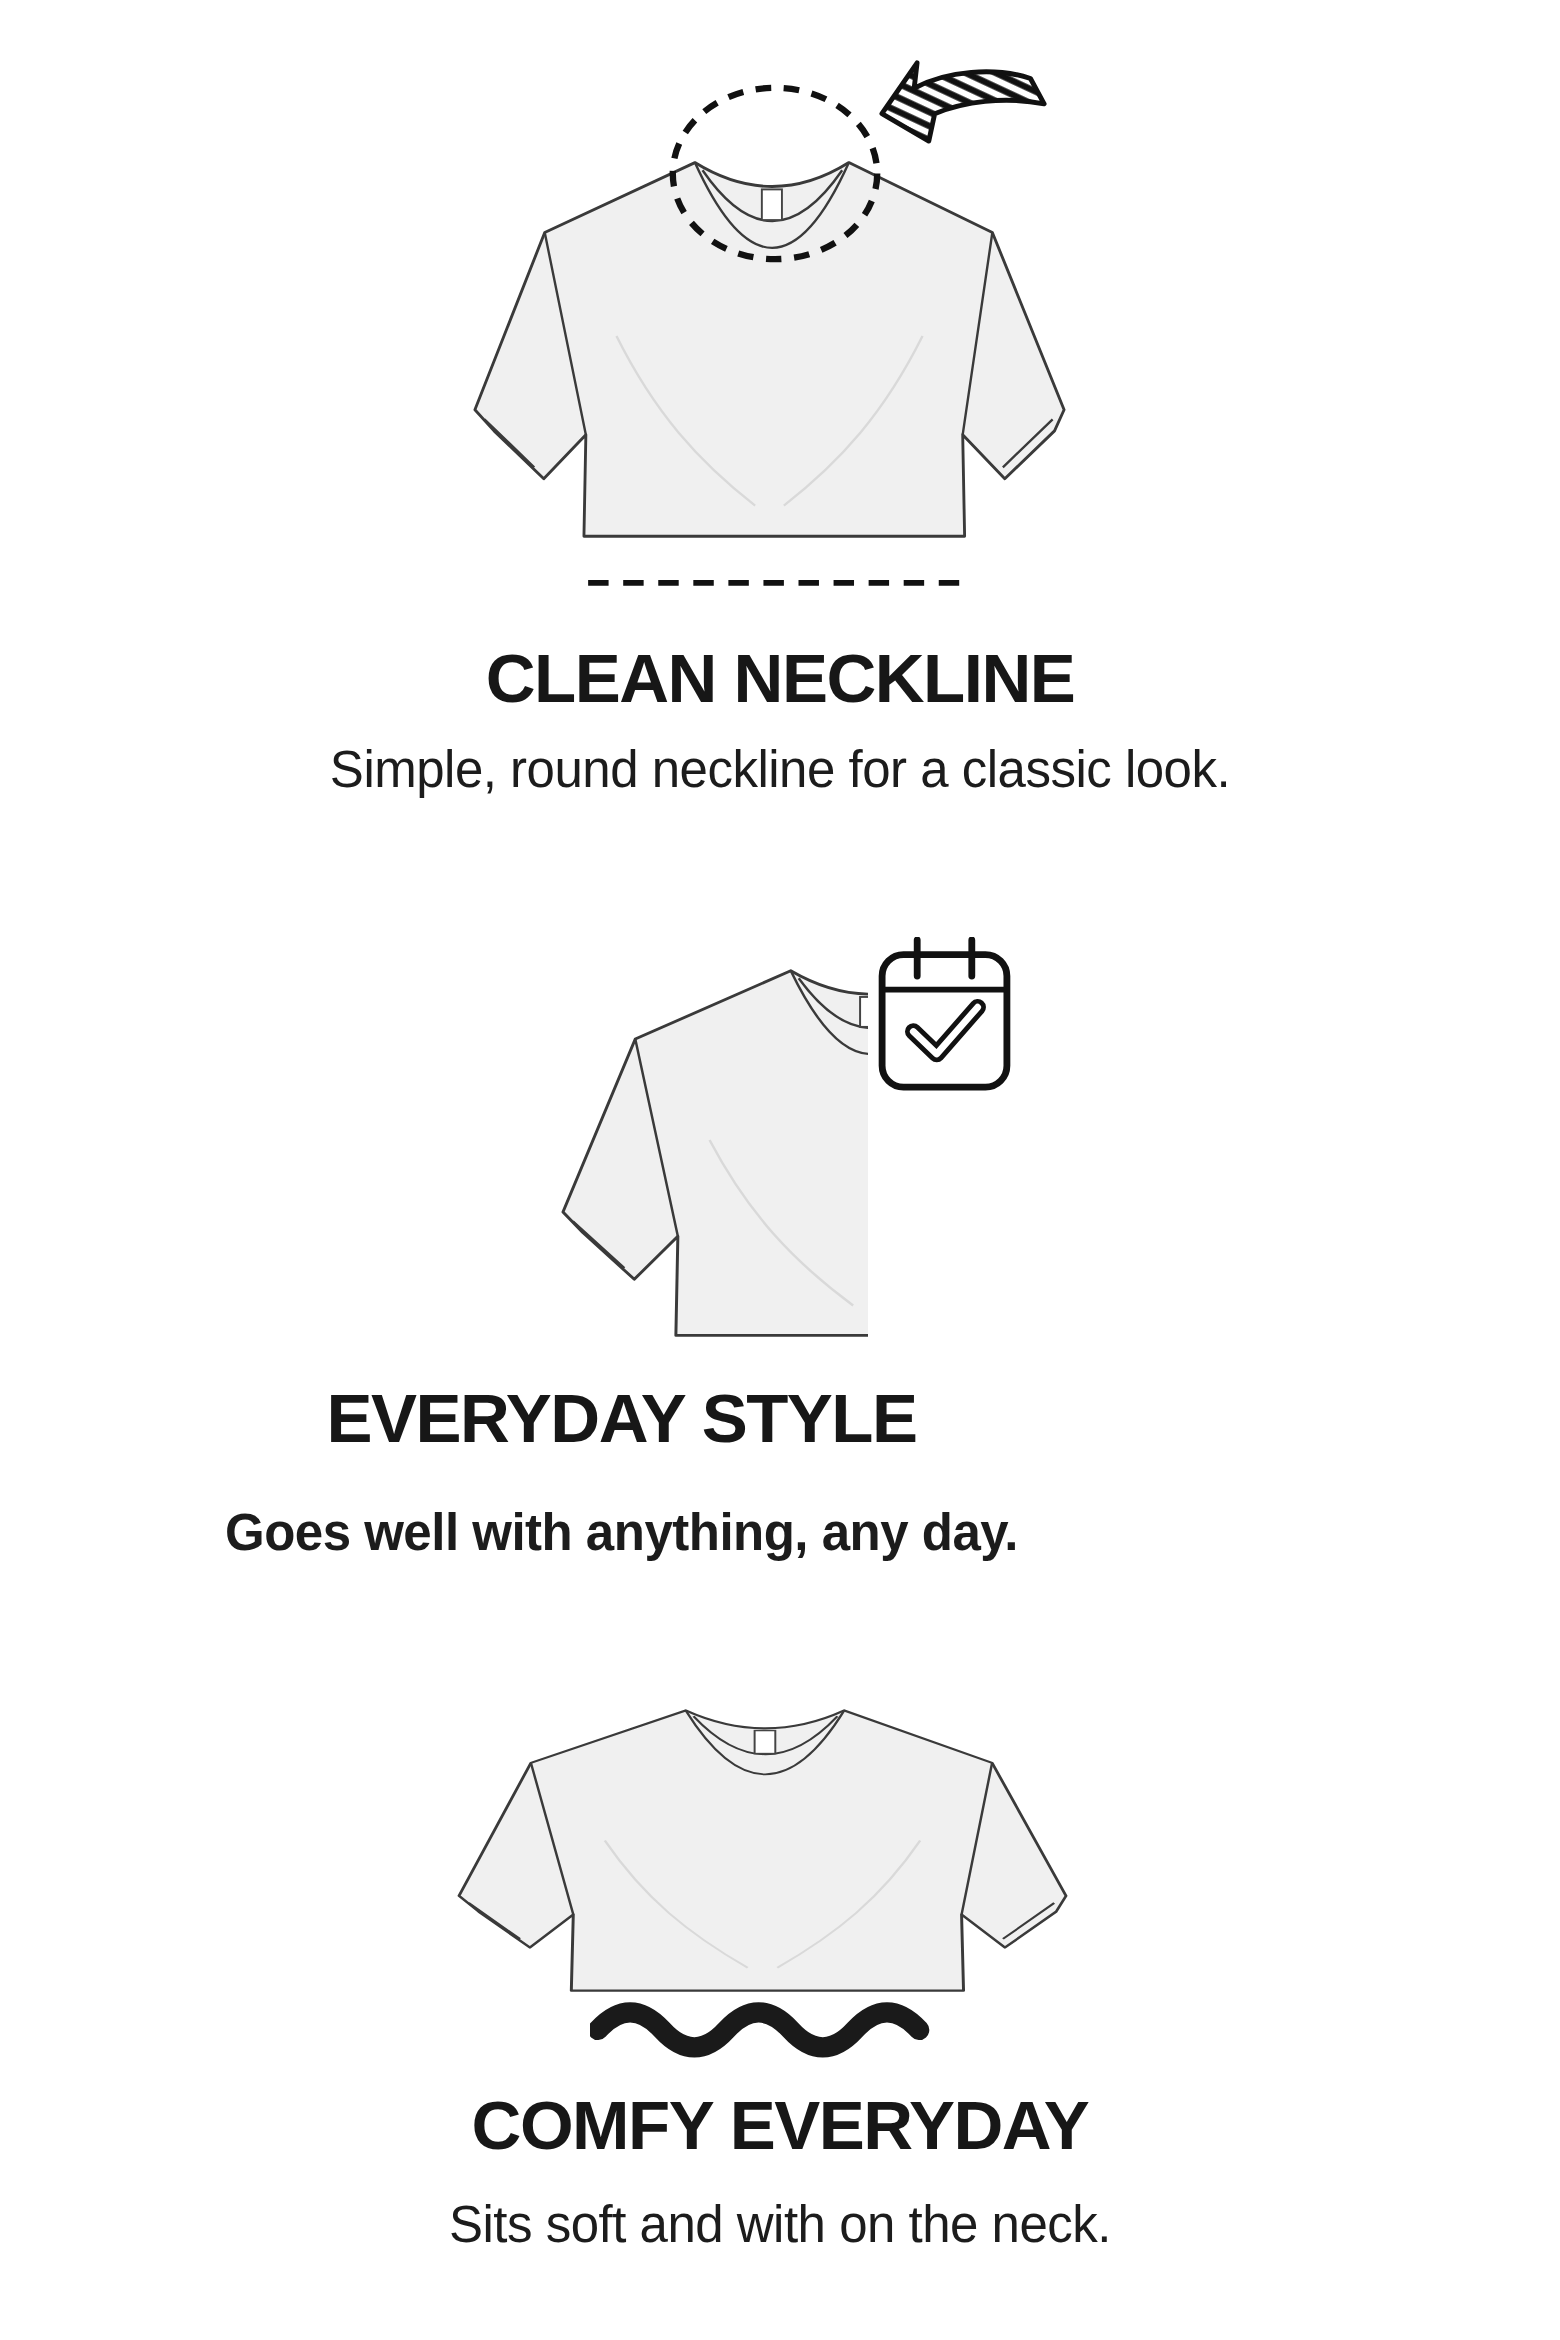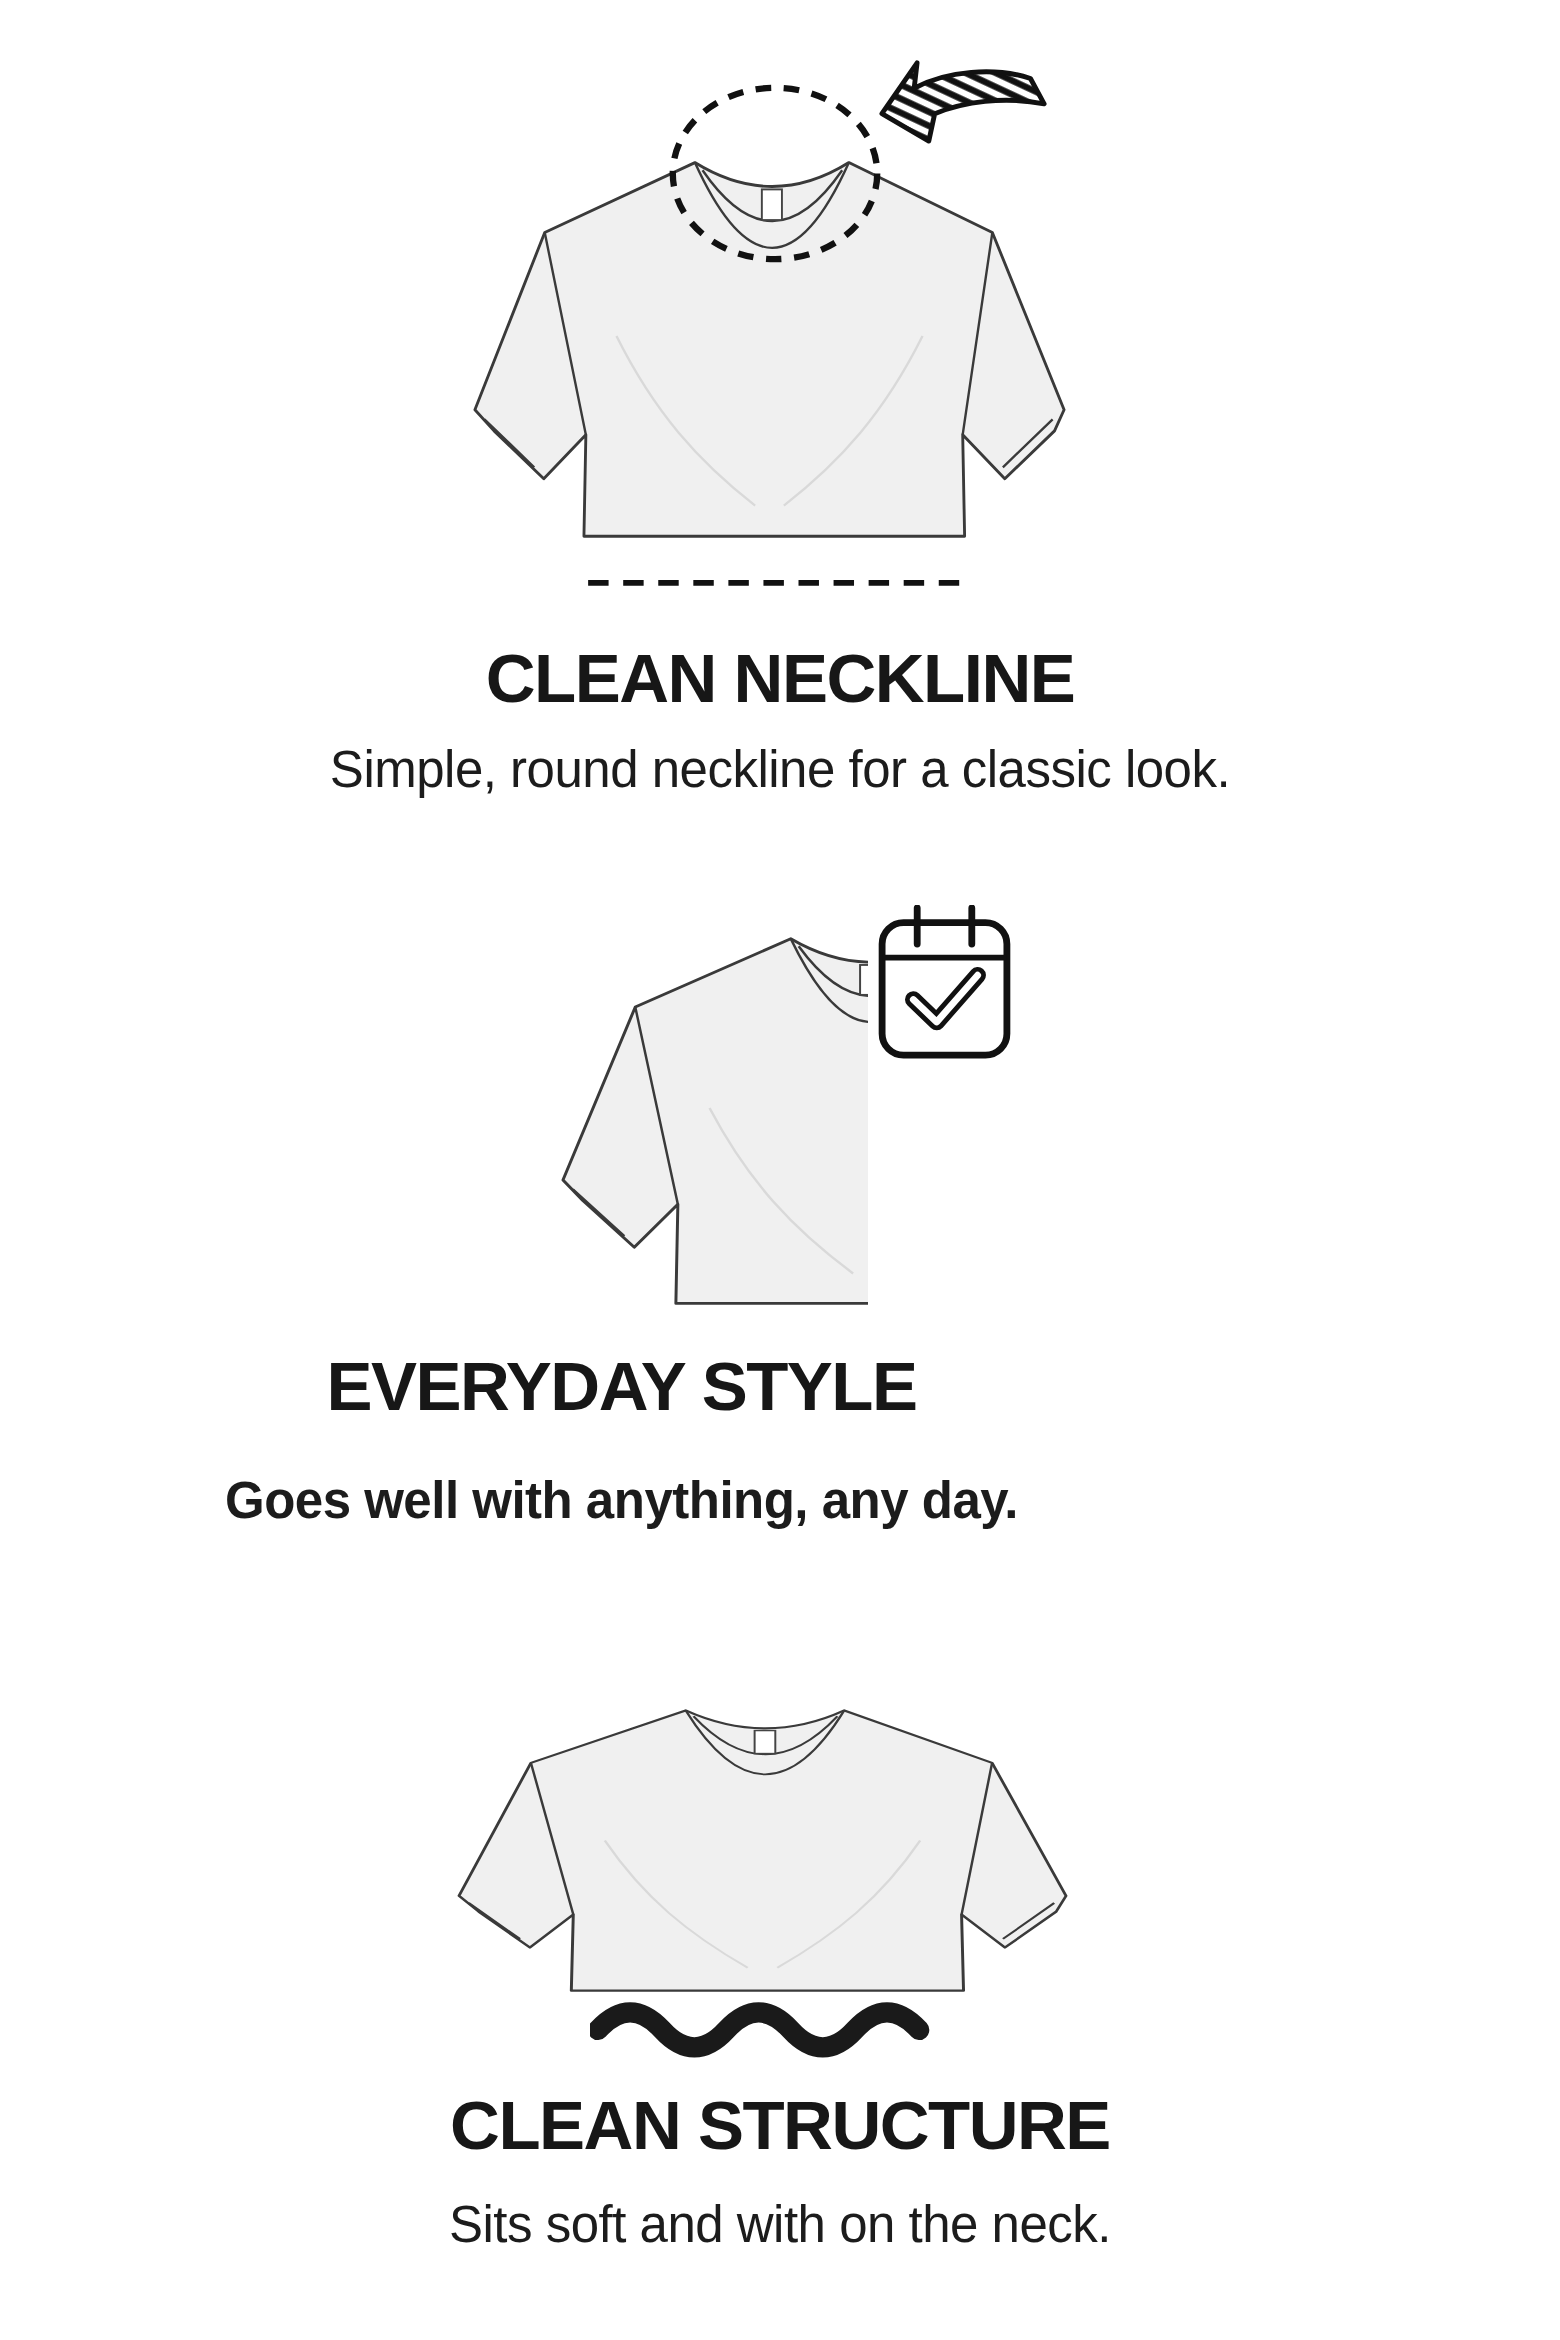--- a/index.html
+++ b/index.html
@@ -58,21 +58,21 @@
     <svg class="abs" style="left:878px;top:53px;" width="172" height="92" viewBox="0 0 176 94">
       <path d="M4,62 L40,10 L37,36 C70,18 120,14 156,26 L170,52 C128,44 88,50 58,62 L52,90 Z" fill="url(#hatch)" stroke="#111111" stroke-width="5" stroke-linejoin="round"></path>
     </svg>
     <svg class="abs" style="left:585px;top:577px;" width="390" height="11.7" viewBox="0 0 400 12">
       <line x1="3" y1="6" x2="397" y2="6" stroke="#111111" stroke-width="6" stroke-dasharray="21 15"></line>
     </svg>
     <h2 class="abs heading" style="top:632px;margin:8px;">CLEAN NECKLINE</h2>
     <p class="abs subtitle" style="top:741px;margin:0;">Simple, round neckline for a classic look.</p>
   </section>
 
-  <section class="abs" style="left:0;top:807px;width:1243px;height:761px;">
+  <section class="abs" style="left:0;top:839px;width:1243px;height:761px;">
 
     <div class="abs tee-clip" style="left:561px;top:100px;width:307px;height:402px;">
       <svg style="width:614px;height:402px;" viewBox="0 0 620 430" preserveAspectRatio="none">
         <use href="#tee"></use>
       </svg>
     </div>
     <svg class="abs" style="left:876px;top:98px;" width="137" height="156" viewBox="0 0 140 160">
       <rect x="6" y="18" width="128" height="136" rx="22" fill="#ffffff" stroke="#111111" stroke-width="7"></rect>
       <line x1="42" y1="3" x2="42" y2="40" stroke="#111111" stroke-width="7" stroke-linecap="round"></line>
       <line x1="98" y1="3" x2="98" y2="40" stroke="#111111" stroke-width="7" stroke-linecap="round"></line>
@@ -84,18 +84,18 @@
     <p class="abs subtitle" style="top:649px;margin:16px;font-weight:bold;">Goes well with anything, any day.</p>
   </section>
 
   <section class="abs" style="left:0;top:1599px;width:1560px;height:741px;">
     <svg class="abs" style="left:457px;top:87px;" width="611" height="309" viewBox="0 0 620 430" preserveAspectRatio="none">
       <use href="#tee"></use>
     </svg>
     <svg class="abs" style="left:590px;top:390px;" width="341" height="72" viewBox="0 0 350 74">
       <path d="M8,42 Q41,6 74,42 T140,42 T206,42 T272,42 T338,42" fill="none" stroke="#1a1a1a" stroke-width="21" stroke-linecap="round"></path>
     </svg>
-    <h2 class="abs heading" style="top:488px;margin:0;">CLEAN STRUCTURE</h2>
+    <h2 class="abs heading" style="top:488px;margin:0;">COMFY EVERYDAY</h2>
     <p class="abs subtitle" style="top:597px;margin:0;">Sits soft and with on the neck.</p>
   </section>
 
 </div>
 
 
 </body></html>

